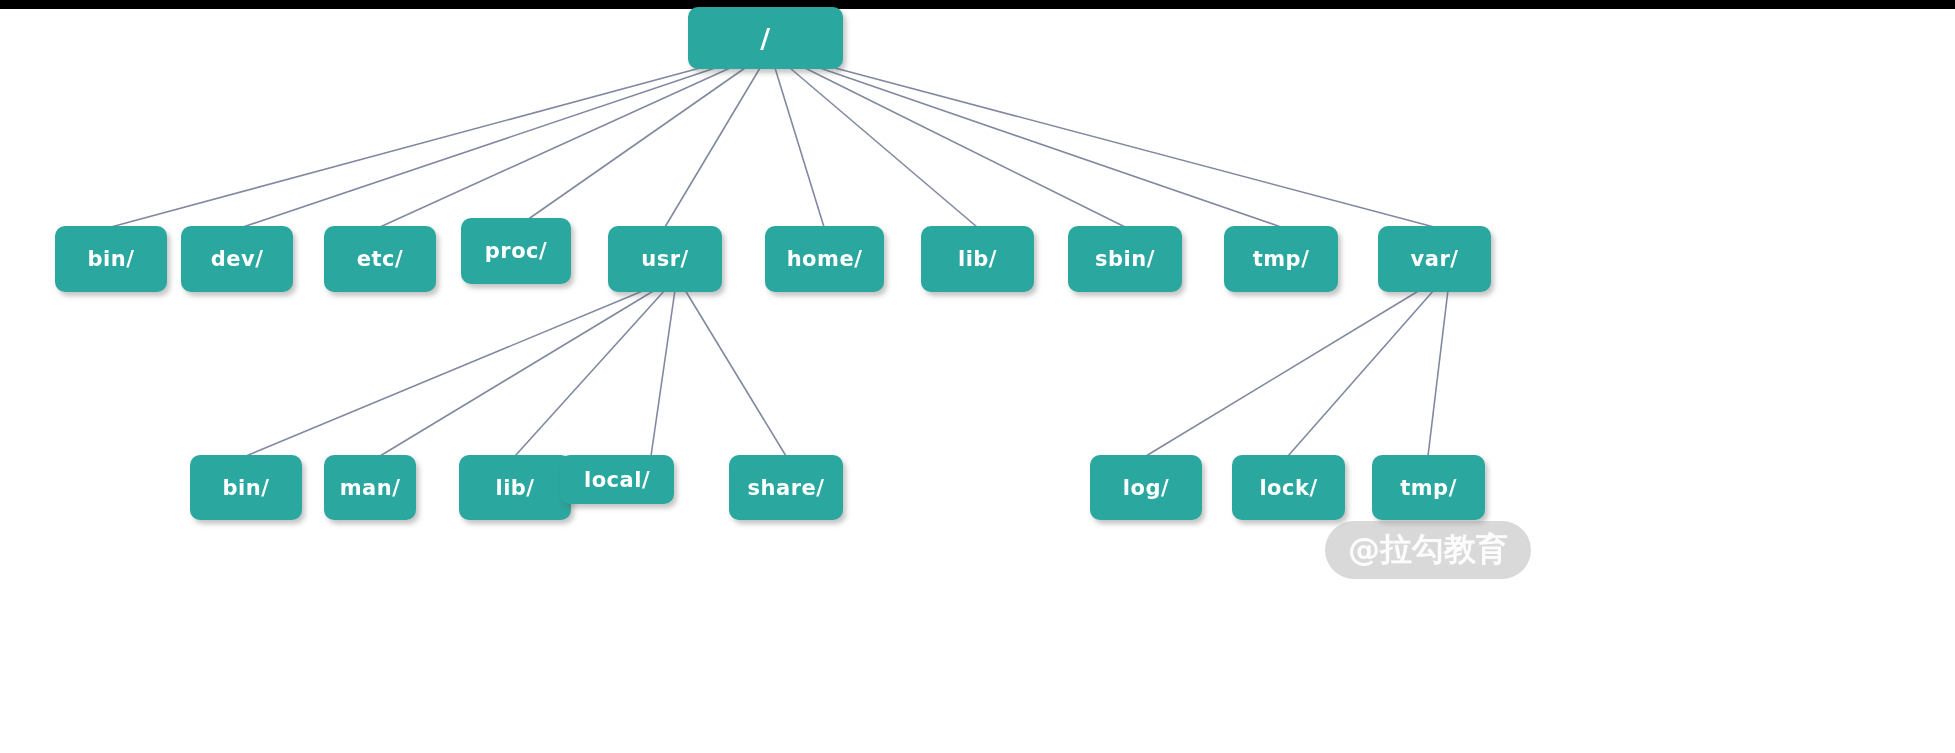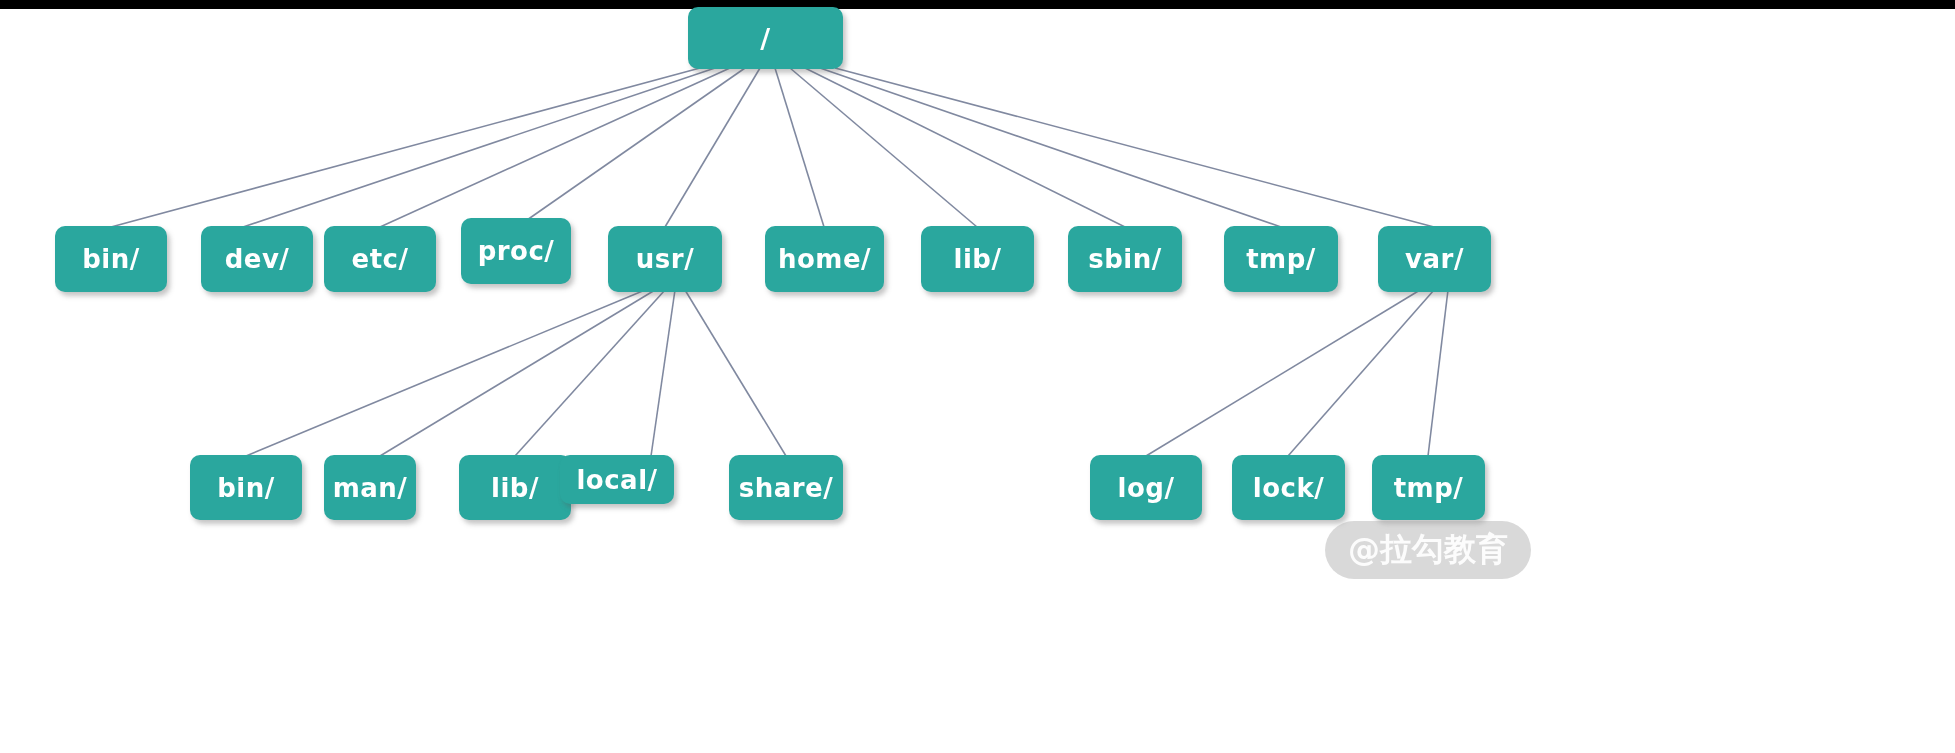--- a/index.html
+++ b/index.html
@@ -34,21 +34,21 @@
   }
   .node {
     position: absolute;
     background: var(--node-fill, #2aa79e);
     color: var(--node-text, #ffffff);
     border-radius: 10px;
     box-shadow: 3px 4px 5px rgba(90, 90, 90, 0.35);
     display: flex;
     align-items: center;
     justify-content: center;
-    font-size: 26px;
+    font-size: 21px;
     font-weight: 600;
     letter-spacing: 0.5px;
   }
   .node.root {
     font-size: 27px;
   }
   .watermark {
     position: absolute;
     left: 1325px;
     top: 521px;
@@ -91,21 +91,21 @@
     <line class="edge" x1="685" y1="290" x2="786" y2="456"></line>
 
     <line class="edge" x1="1420" y1="290" x2="1146" y2="456"></line>
     <line class="edge" x1="1434" y1="290" x2="1288" y2="456"></line>
     <line class="edge" x1="1448" y1="290" x2="1428" y2="456"></line>
   </svg>
 
   <div class="node root" style="left:688px;top:7px;width:155px;height:62px">/</div>
 
   <div class="node" style="left:55px;top:226px;width:112px;height:66px">bin/</div>
-  <div class="node" style="left:201px;top:226px;width:112px;height:66px">dev/</div>
+  <div class="node" style="left:181px;top:226px;width:112px;height:66px">dev/</div>
   <div class="node" style="left:324px;top:226px;width:112px;height:66px">etc/</div>
   <div class="node" style="left:461px;top:218px;width:110px;height:66px">proc/</div>
   <div class="node" style="left:608px;top:226px;width:114px;height:66px">usr/</div>
   <div class="node" style="left:765px;top:226px;width:119px;height:66px">home/</div>
   <div class="node" style="left:921px;top:226px;width:113px;height:66px">lib/</div>
   <div class="node" style="left:1068px;top:226px;width:114px;height:66px">sbin/</div>
   <div class="node" style="left:1224px;top:226px;width:114px;height:66px">tmp/</div>
   <div class="node" style="left:1378px;top:226px;width:113px;height:66px">var/</div>
 
   <div class="node" style="left:190px;top:455px;width:112px;height:65px">bin/</div>

